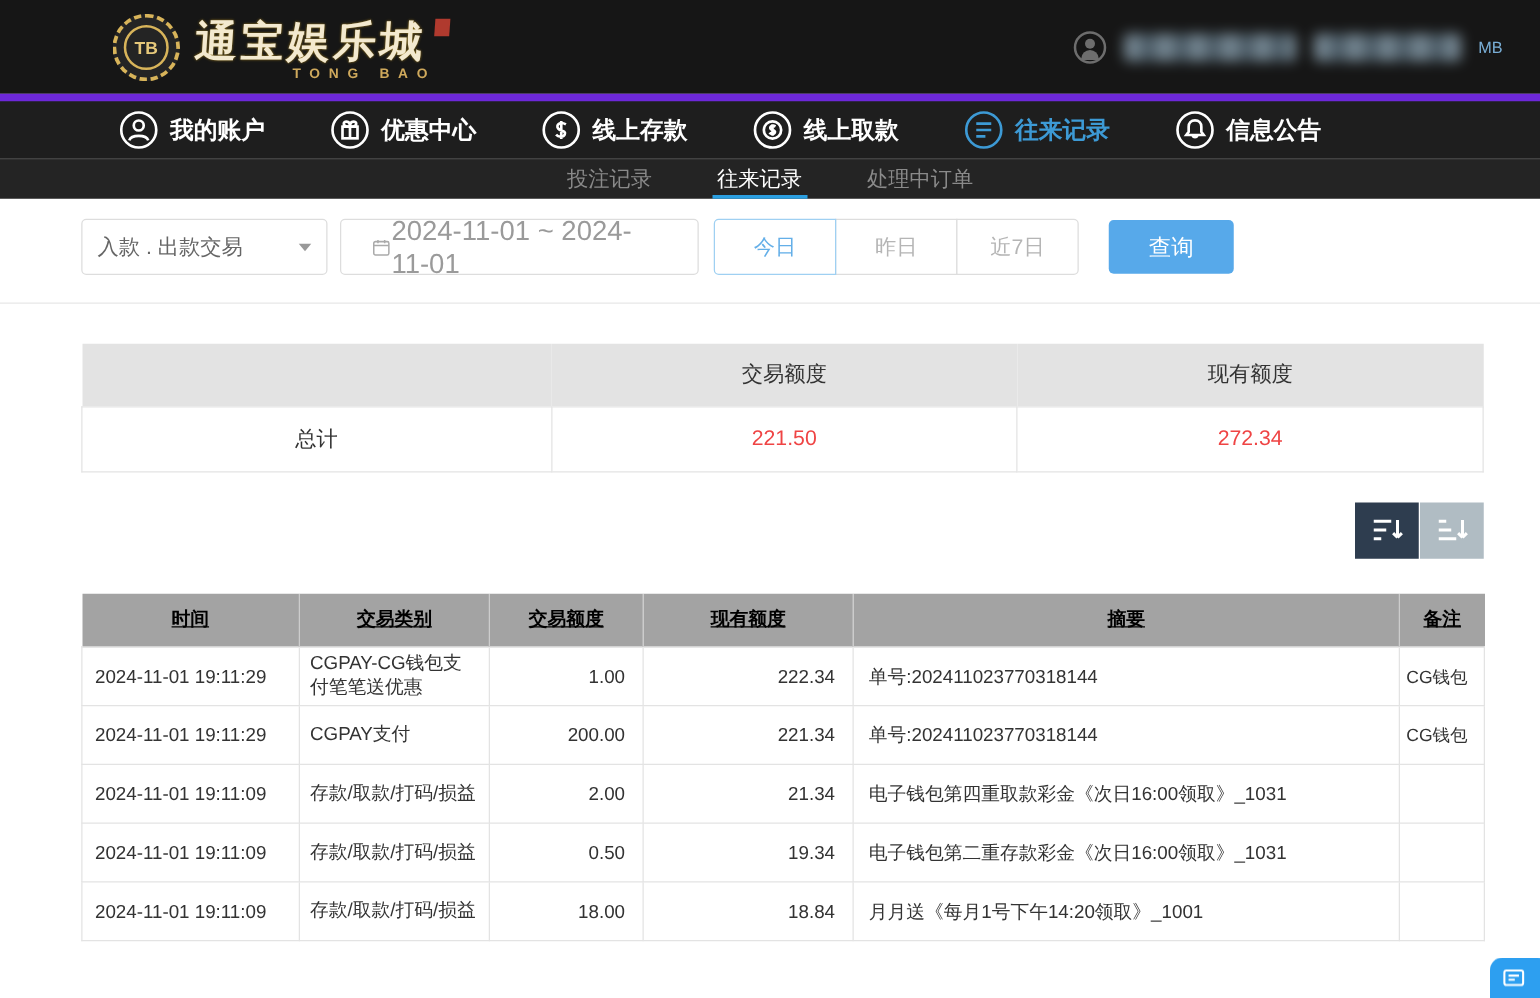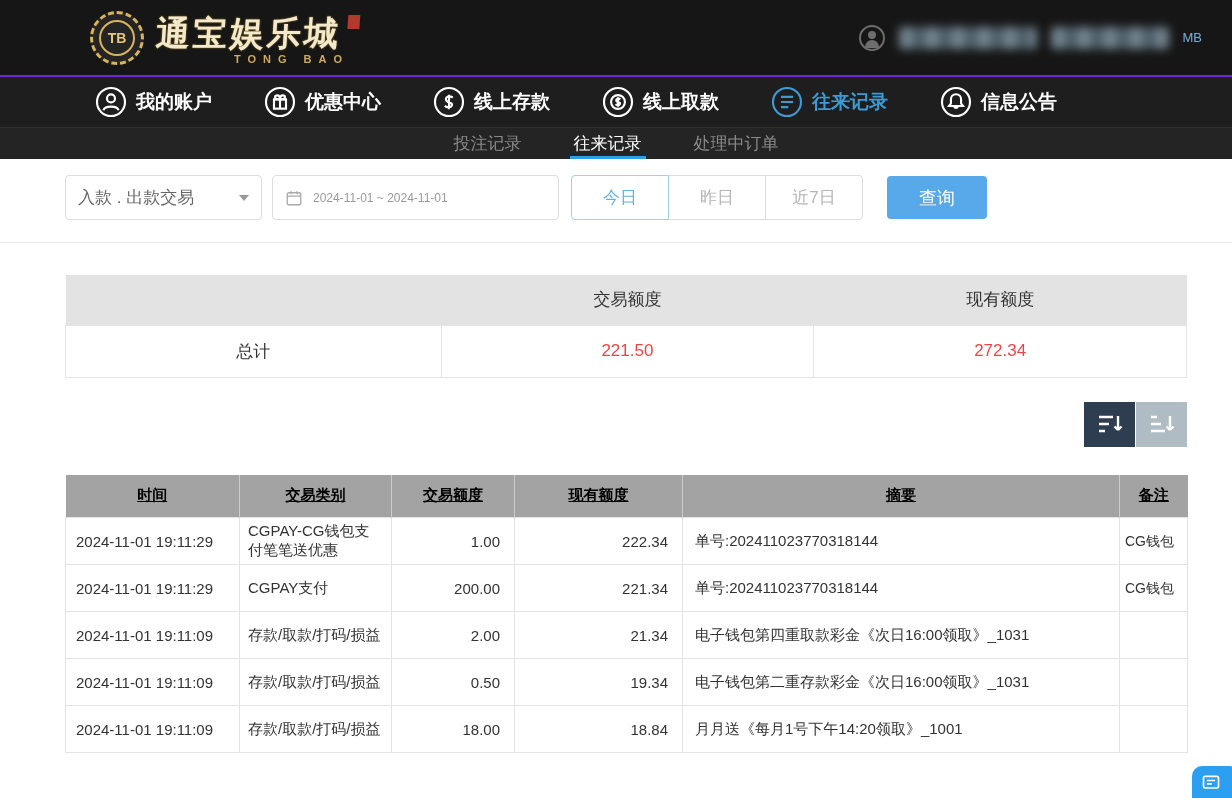--- a/index.html
+++ b/index.html
@@ -27,21 +27,21 @@
   .avatar-ic::before { content:""; position:absolute; left:7px; top:4px; width:8px; height:8px;
     border-radius:50%; background:#6d6d6d; }
   .avatar-ic::after { content:""; position:absolute; left:4px; top:13px; width:14px; height:8px;
     border-radius:7px 7px 0 0; background:#6d6d6d; }
   .redacted { height:22px; border-radius:4px; background:repeating-linear-gradient(90deg,#8fa6b5 0 14px,#5f7482 14px 26px);
     filter:blur(5px); opacity:.75; }
   .red-a { width:138px; } .red-b { width:118px; }
   .mb-suffix { color:#79aed6; font-size:13px; }
 
   
-  .mainnav { height:52px; background:#1e1e1e; border-top:2px solid #6d28d9;
+  .mainnav { height:52px; background:#1e1e1e; border-top:6px solid #6d28d9;
     display:flex; align-items:center; gap:52px; padding-left:95px; }
   .nav-item { display:flex; align-items:center; gap:9px; color:#fff; cursor:pointer; }
   .nav-item.active { color:#3d9ad5; }
   .nav-item svg { width:32px; height:32px; }
   .nav-label { font-size:19px; font-weight:bold; }
 
   
   .tabbar { height:32px; background:#242424; border-top:1px solid #313131;
     display:flex; justify-content:center; gap:44px; }
   .tab { color:#8a8a8a; font-size:17px; display:flex; align-items:center; position:relative;
@@ -50,21 +50,21 @@
   .tab.active::after { content:""; position:absolute; left:0; right:0; bottom:0; height:3px; background:#2b9fe0; }
 
   
   .content { padding:16px 45px 0 65px; }
   .filter-row { display:flex; align-items:center; gap:10px; }
   .select { width:197px; height:45px; border:1px solid #ddd; border-radius:4px; background:#fff;
     display:flex; align-items:center; padding:0 12px; color:#666; font-size:17px; cursor:pointer; }
   .caret { margin-left:auto; width:0; height:0; border-left:5px solid transparent;
     border-right:5px solid transparent; border-top:6px solid #999; }
   .dateinput { width:287px; height:45px; border:1px solid #ddd; border-radius:4px; background:#fff;
-    display:flex; align-items:center; gap:10px; padding:0 12px; color:#9a9a9a; font-size:12px; cursor:text; }
+    display:flex; align-items:center; padding:0 24px; color:#9a9a9a; font-size:22px; cursor:text; }
   .qgroup { display:inline-flex; margin-left:2px; }
   .qbtn { width:98px; height:45px; background:#fff; border:1px solid #ddd; margin-left:-1px;
     color:#b5b5b5; font-size:17px; display:flex; align-items:center; justify-content:center; cursor:pointer; }
   .qbtn:first-child { border-radius:4px 0 0 4px; margin-left:0; }
   .qbtn:last-child { border-radius:0 4px 4px 0; }
   .qbtn.active { color:#64afe8; border-color:#9fd0f2; position:relative; z-index:1; }
   .search-btn { width:100px; height:43px; margin-left:14px; background:#57a9ea; border:none;
     border-radius:4px; color:#fff; font-size:18px; cursor:pointer; }
 
   .divider { border-top:1px solid #e8e8e8; margin:22px -45px 0 -65px; }

